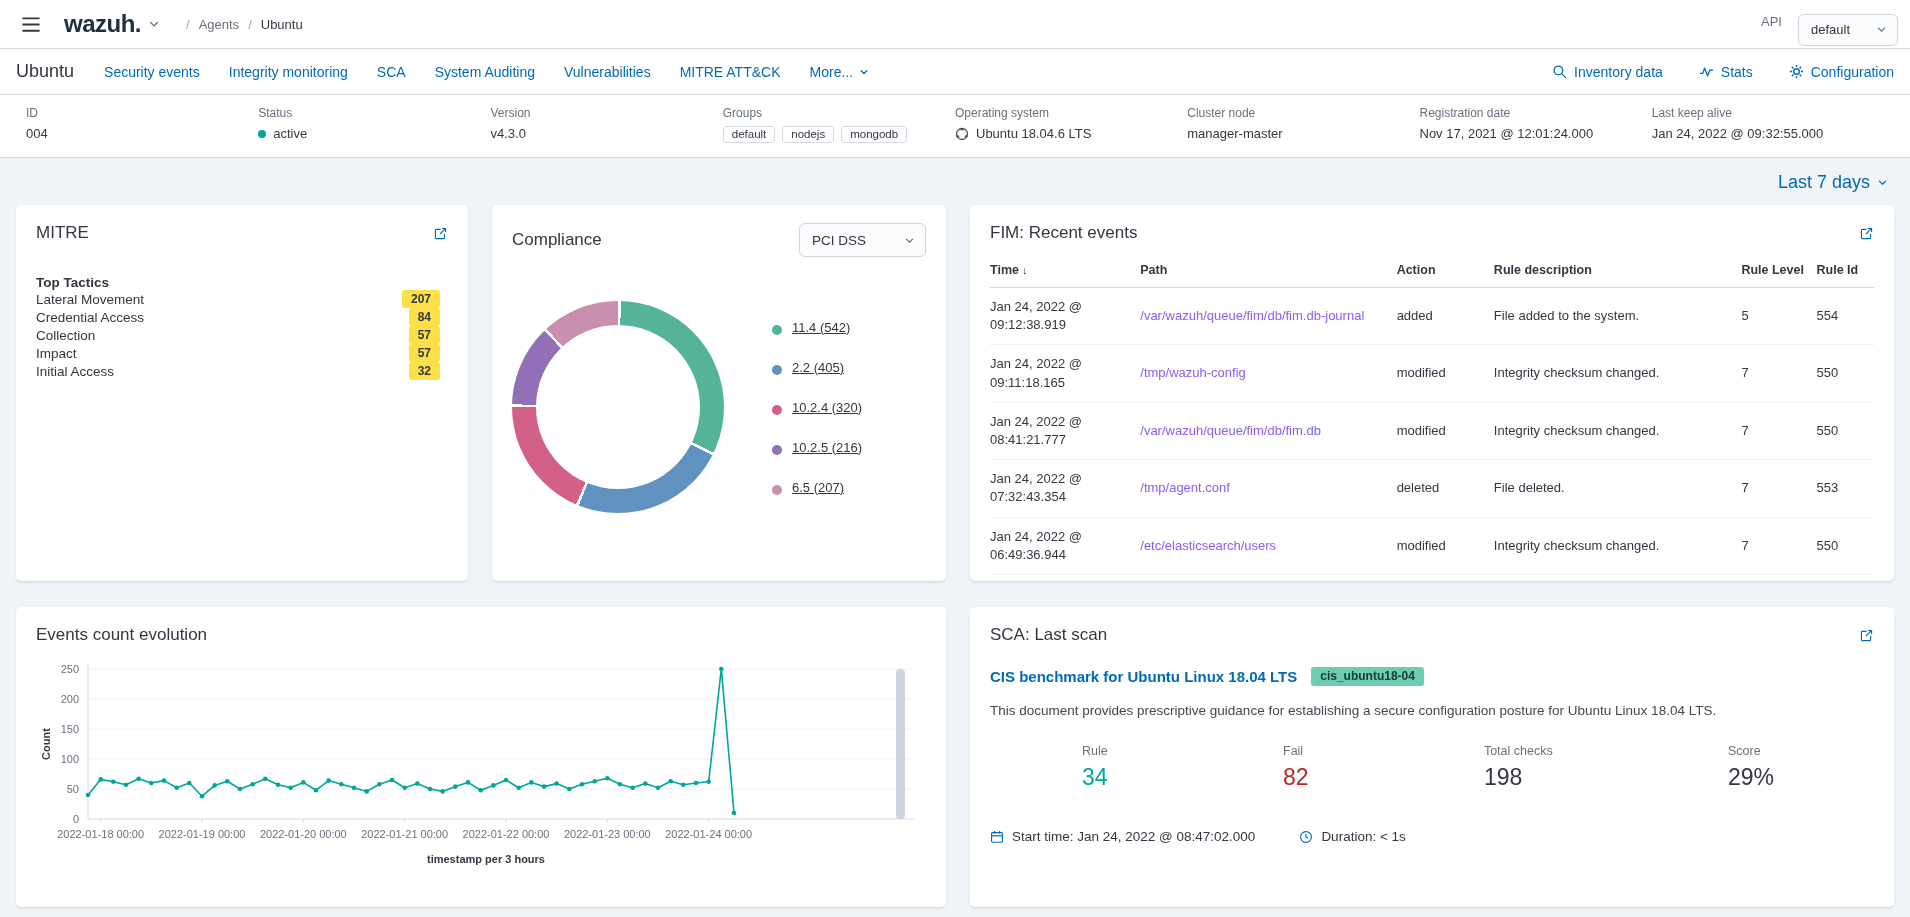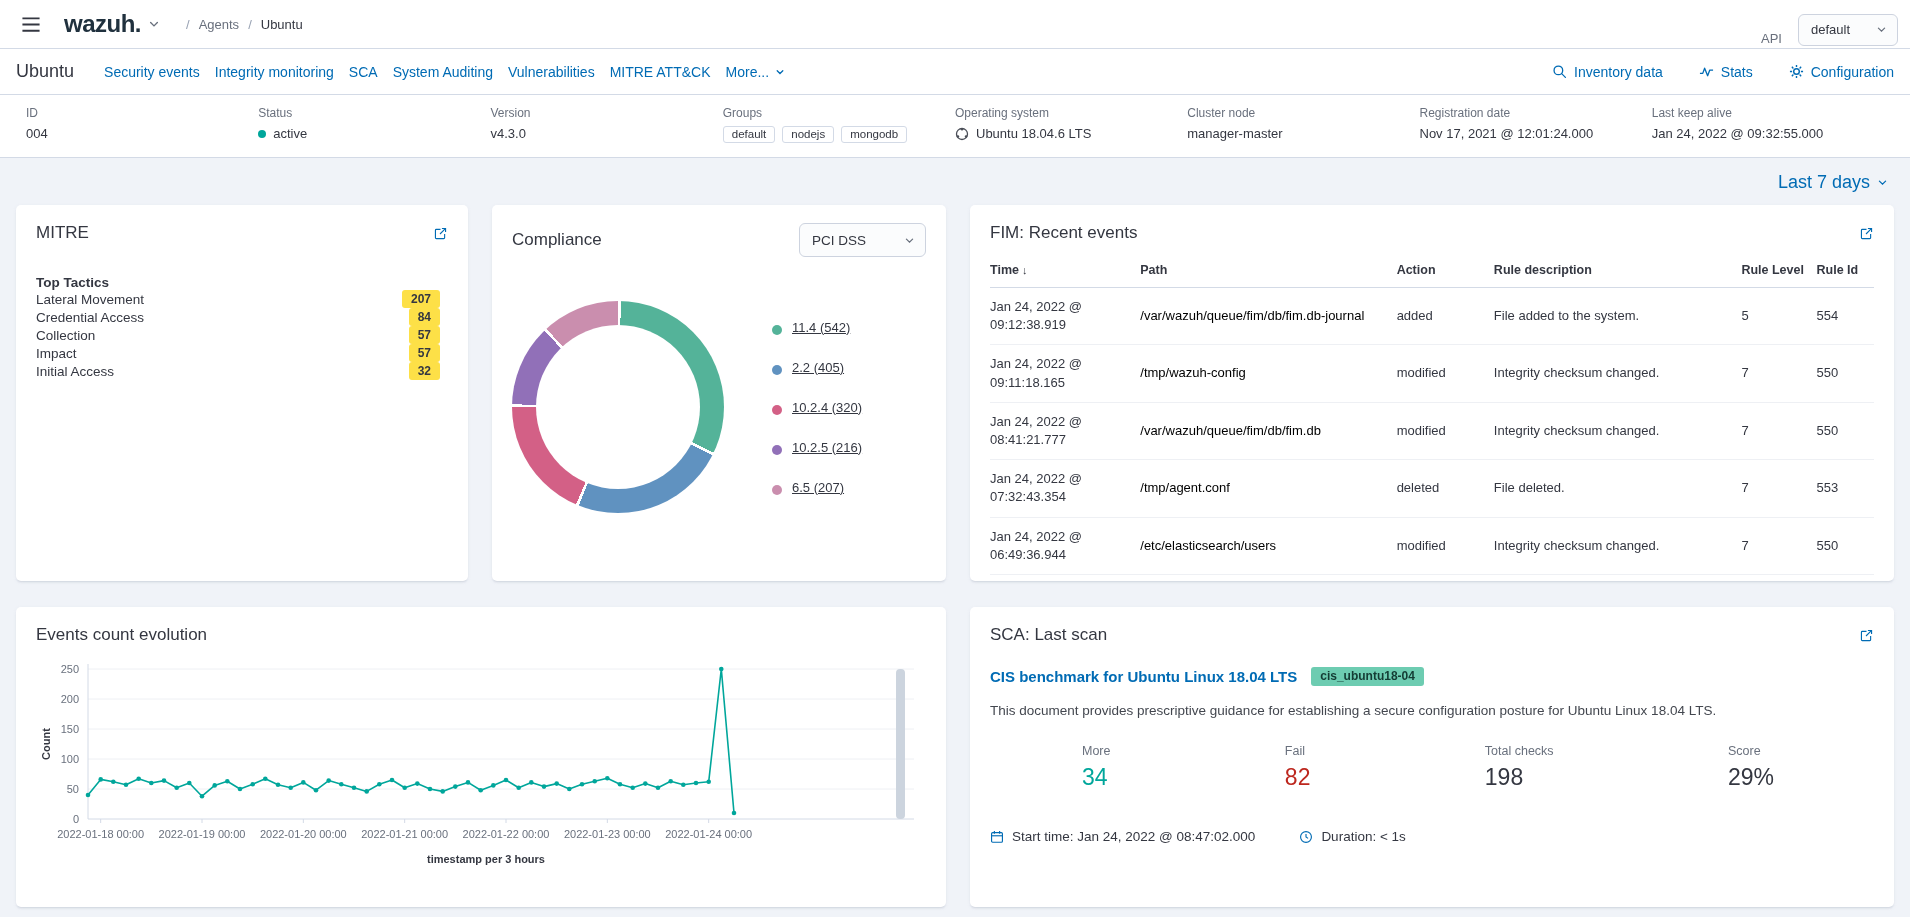--- a/index.html
+++ b/index.html
@@ -13,31 +13,31 @@
   .top-bar { height:49px; background:#fff; border-bottom:1px solid #d3dae6;
     display:flex; align-items:center; padding:0 12px 0 14px; }
   .hamburger { background:none; border:none; padding:8px; display:flex; }
   .logo-wrap { display:flex; align-items:center; margin-left:16px; gap:7px; }
   .logo { font-size:24px; font-weight:700; color:#20313e; letter-spacing:-0.5px; }
   .chev { color:#69707d; display:inline-flex; }
   .breadcrumb { margin-left:26px; display:flex; align-items:center; gap:9px; font-size:13px; }
   .breadcrumb .sep { color:#98a2b3; }
   .breadcrumb .crumb { color:#69707d; text-decoration:none; }
   .breadcrumb .current { color:#343741; }
-  .top-right { margin-left:auto; display:flex; align-items:flex-end; gap:16px;margin-top:11px; }
+  .top-right { margin-left:auto; display:flex; align-items:flex-start; gap:16px;margin-top:11px; }
   .api-label { font-size:13px; color:#69707d; }
   .pattern-select { display:flex; align-items:center; gap:10px; height:32px;
     padding:0 10px 0 12px; background:#fbfcfd; border:1px solid #cdd3df;
     border-radius:6px; font-size:13px; color:#343741; min-width:100px; justify-content:space-between; }
 
   
   .tabs-bar { height:46px; background:#fff; border-bottom:1px solid #d3dae6;
     display:flex; align-items:center; padding:0 16px; }
   .agent-title { font-size:18px; font-weight:400; color:#343741; margin-right:30px; }
-  .tabs { display:flex; align-items:center; gap:15px; }
+  .tabs { display:flex; align-items:center; gap:29px; }
   .tab { font-size:14px; color:#006bb4; display:flex; align-items:center; gap:6px; }
   .tab .chev { color:#006bb4; }
   .top-actions { margin-left:auto; display:flex; align-items:center; gap:36px; }
   .action { color:#006bb4; font-size:14px; display:flex; align-items:center; gap:7px; }
 
   
   .agent-strip { background:#fff; border-bottom:1px solid #d3dae6;
     display:flex; padding:11px 26px 14px; }
   .agent-field { flex:1 1 0; min-width:0; }
   .agent-field .flabel { font-size:12px; color:#69707d; margin-bottom:6px; }
@@ -80,21 +80,21 @@
   .legend { margin-left:48px; display:flex; flex-direction:column; gap:25px; }
   .legend-item { display:flex; align-items:flex-end; gap:10px; font-size:13px; color:#343741;text-decoration:underline; }
   .legend-dot { width:10px; height:10px; border-radius:50%; flex:none; }
 
   
   .fim-table { width:100%; border-collapse:collapse; margin-top:14px; table-layout:fixed; }
   .fim-table th { text-align:left; font-size:12.5px; font-weight:700; color:#343741;
     padding:6px 8px 10px 0; border-bottom:1px solid #d3dae6; }
   .fim-table td { font-size:13px; color:#343741; padding:10px 8px 10px 0;
     border-bottom:1px solid #eef0f4; vertical-align:middle; line-height:1.4; }
-  .fim-table td.path { color:#000000; }
+  .fim-table td.path { color:#8b5cf6; }
   .sort-arrow { font-size:11px; margin-left:3px; }
 
   
   .events-chart { margin-top:14px; font-family:inherit; }
 
   
   .sca-benchmark { margin-top:22px; display:flex; align-items:center; gap:14px; }
   .sca-bench-link { font-size:15px; font-weight:700; color:#006bb4; text-decoration:none; }
   .policy-badge { font-size:12px; font-weight:600; color:#143c34;
     padding:2px 9px 3px; border-radius:3px; }
@@ -503,21 +503,21 @@
             </svg>
           </span>
       </div>
       <div class="sca-benchmark">
         <a class="sca-bench-link" data-interactable="true">CIS benchmark for Ubuntu Linux 18.04 LTS</a>
         <span class="policy-badge" data-interactable="false" style="background: rgb(109, 204, 177);">cis_ubuntu18-04</span>
       </div>
       <p class="sca-desc" data-interactable="false">This document provides prescriptive guidance for establishing a secure configuration posture for Ubuntu Linux 18.04 LTS.</p>
       <div class="sca-stats" data-interactable="false">
         <div class="sca-stat" data-interactable="false">
-          <div class="slabel" data-interactable="false">More</div>
+          <div class="slabel" data-interactable="false">Rule</div>
           <div class="svalue" data-interactable="false" style="color: rgb(0, 166, 155);">34</div>
         </div>
         <div class="sca-stat" data-interactable="false">
           <div class="slabel" data-interactable="false">Fail</div>
           <div class="svalue" data-interactable="false" style="color: rgb(189, 39, 30);">82</div>
         </div>
         <div class="sca-stat" data-interactable="false">
           <div class="slabel" data-interactable="false">Total checks</div>
           <div class="svalue" data-interactable="false" style="color: rgb(52, 55, 65);">198</div>
         </div>

